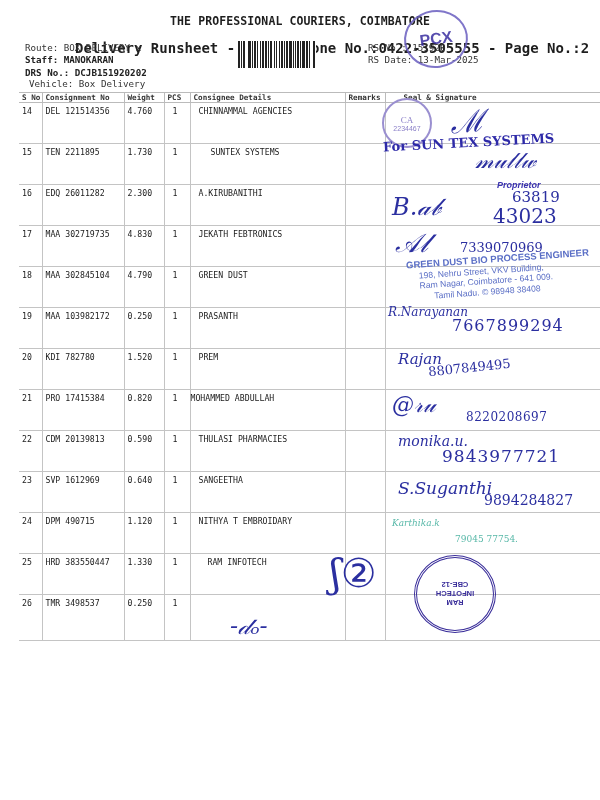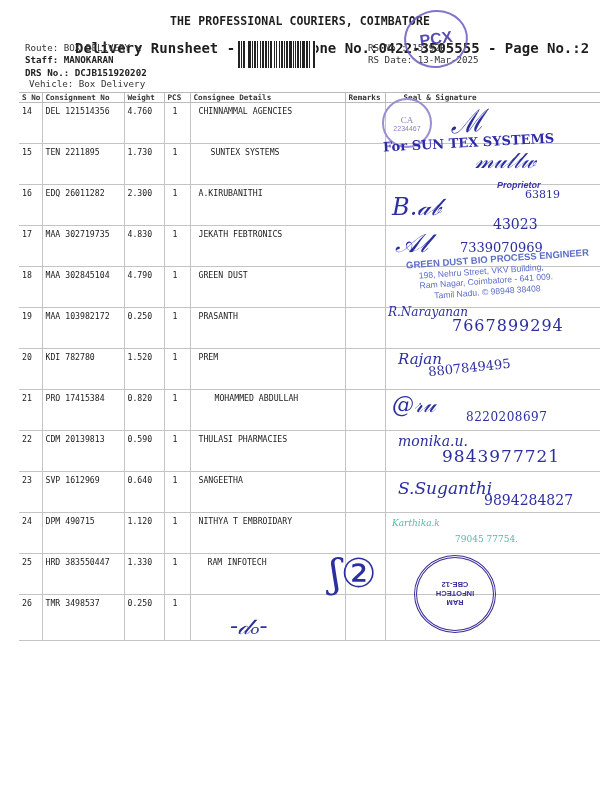--- a/index.html
+++ b/index.html
@@ -182,21 +182,21 @@
         <td style="padding-left: 8px;">1</td>
         <td style="padding-left: 8px;">PREM</td>
         <td></td>
         <td></td>
       </tr>
       <tr>
         <td>21</td>
         <td>PRO 17415384</td>
         <td>0.820</td>
         <td style="padding-left: 8px;">1</td>
-        <td style="padding-left: 24px;">MOHAMMED ABDULLAH</td>
+        <td style="padding-left: 0;">MOHAMMED ABDULLAH</td>
         <td></td>
         <td></td>
       </tr>
       <tr>
         <td>22</td>
         <td>CDM 20139813</td>
         <td>0.590</td>
         <td style="padding-left: 8px;">1</td>
         <td style="padding-left: 8px;">THULASI PHARMACIES</td>
         <td></td>
@@ -245,22 +245,22 @@
   <span style="font-family:'Liberation Serif',serif;font-size:9px;">CA</span>
   <span style="font-family:'Liberation Sans',sans-serif;font-size:7px;">2234467</span>
 </div>
 <div class="abs ink" style="left:450px;top:100px;font-size:30px;transform:rotate(-5deg);">ℳ</div>
 
 <div class="abs" style="left:383px;top:135px;font-family:'DejaVu Serif',serif;font-weight:bold;font-size:13px;color:#2e2aa8;transform:rotate(-3deg);white-space:nowrap;">For SUN TEX SYSTEMS</div>
 <div class="abs ink" style="left:475px;top:148px;font-size:22px;">𝓂𝓊𝓁𝓁𝓌</div>
 <div class="abs" style="left:497px;top:180px;font-family:'Liberation Sans',sans-serif;font-weight:bold;font-style:italic;font-size:9px;color:#3a32b0;">Proprietor</div>
 
 <div class="abs ink" style="left:392px;top:193px;font-size:24px;">B.𝒶𝒷</div>
-<div class="abs ink" style="left:525px;top:188px;font-size:11px;font-style:normal;">63819</div>
-<div class="abs ink" style="left:493px;top:216px;font-size:14px;font-style:normal;">43023</div>
+<div class="abs ink" style="left:512px;top:188px;font-size:15px;font-style:normal;">63819</div>
+<div class="abs ink" style="left:493px;top:204px;font-size:20px;font-style:normal;">43023</div>
 
 <div class="abs ink" style="left:395px;top:228px;font-size:26px;">𝒜𝓁</div>
 <div class="abs ink" style="left:460px;top:240px;font-size:13px;font-style:normal;">7339070969</div>
 
 <div class="abs" style="left:407px;top:254px;font-family:'Liberation Sans',sans-serif;font-size:8.6px;color:#5b6fc6;line-height:10.5px;transform:rotate(-4deg);white-space:nowrap;">
   <div style="font-weight:bold;font-size:9.5px;">GREEN DUST BIO PROCESS ENGINEER</div>
   <div style="padding-left:12px;">198, Nehru Street, VKV Building,</div>
   <div style="padding-left:12px;">Ram Nagar, Coimbatore - 641 009.</div>
   <div style="padding-left:26px;">Tamil Nadu. © 98948 38408</div>
 </div>

